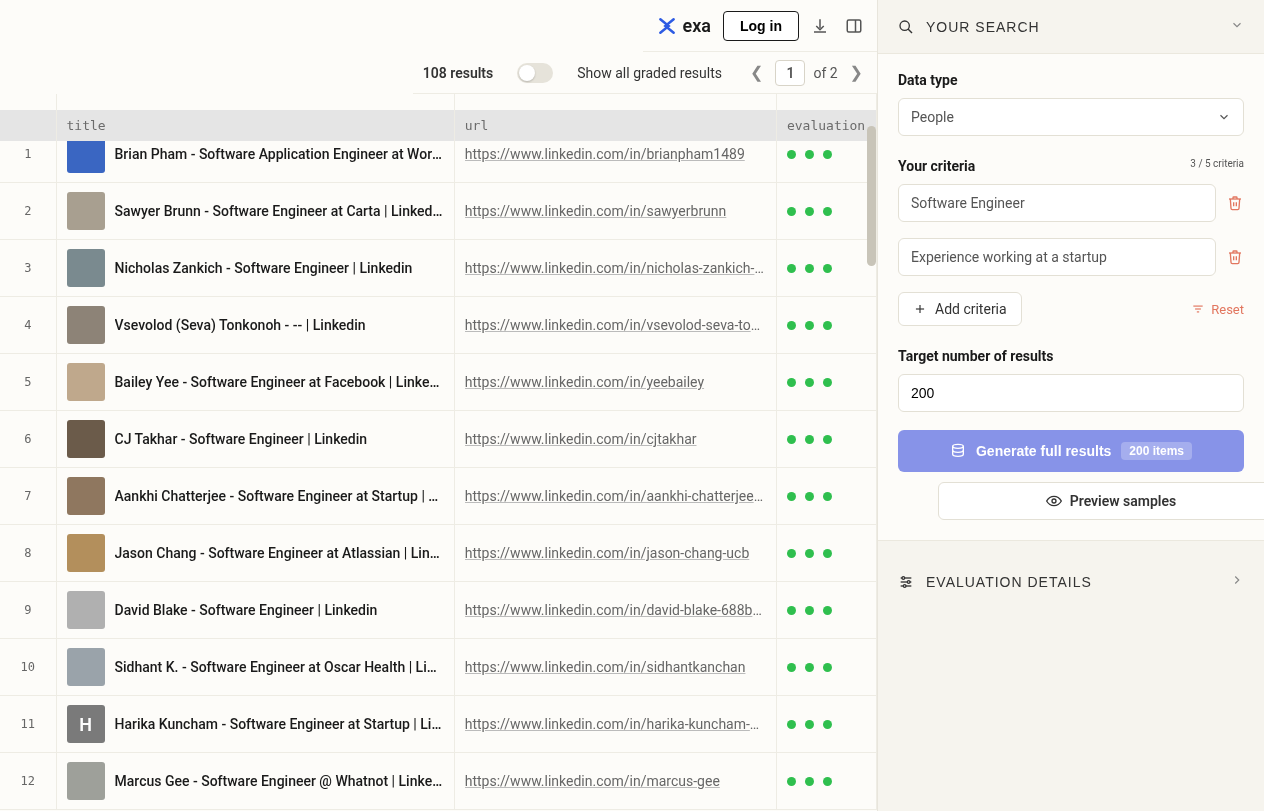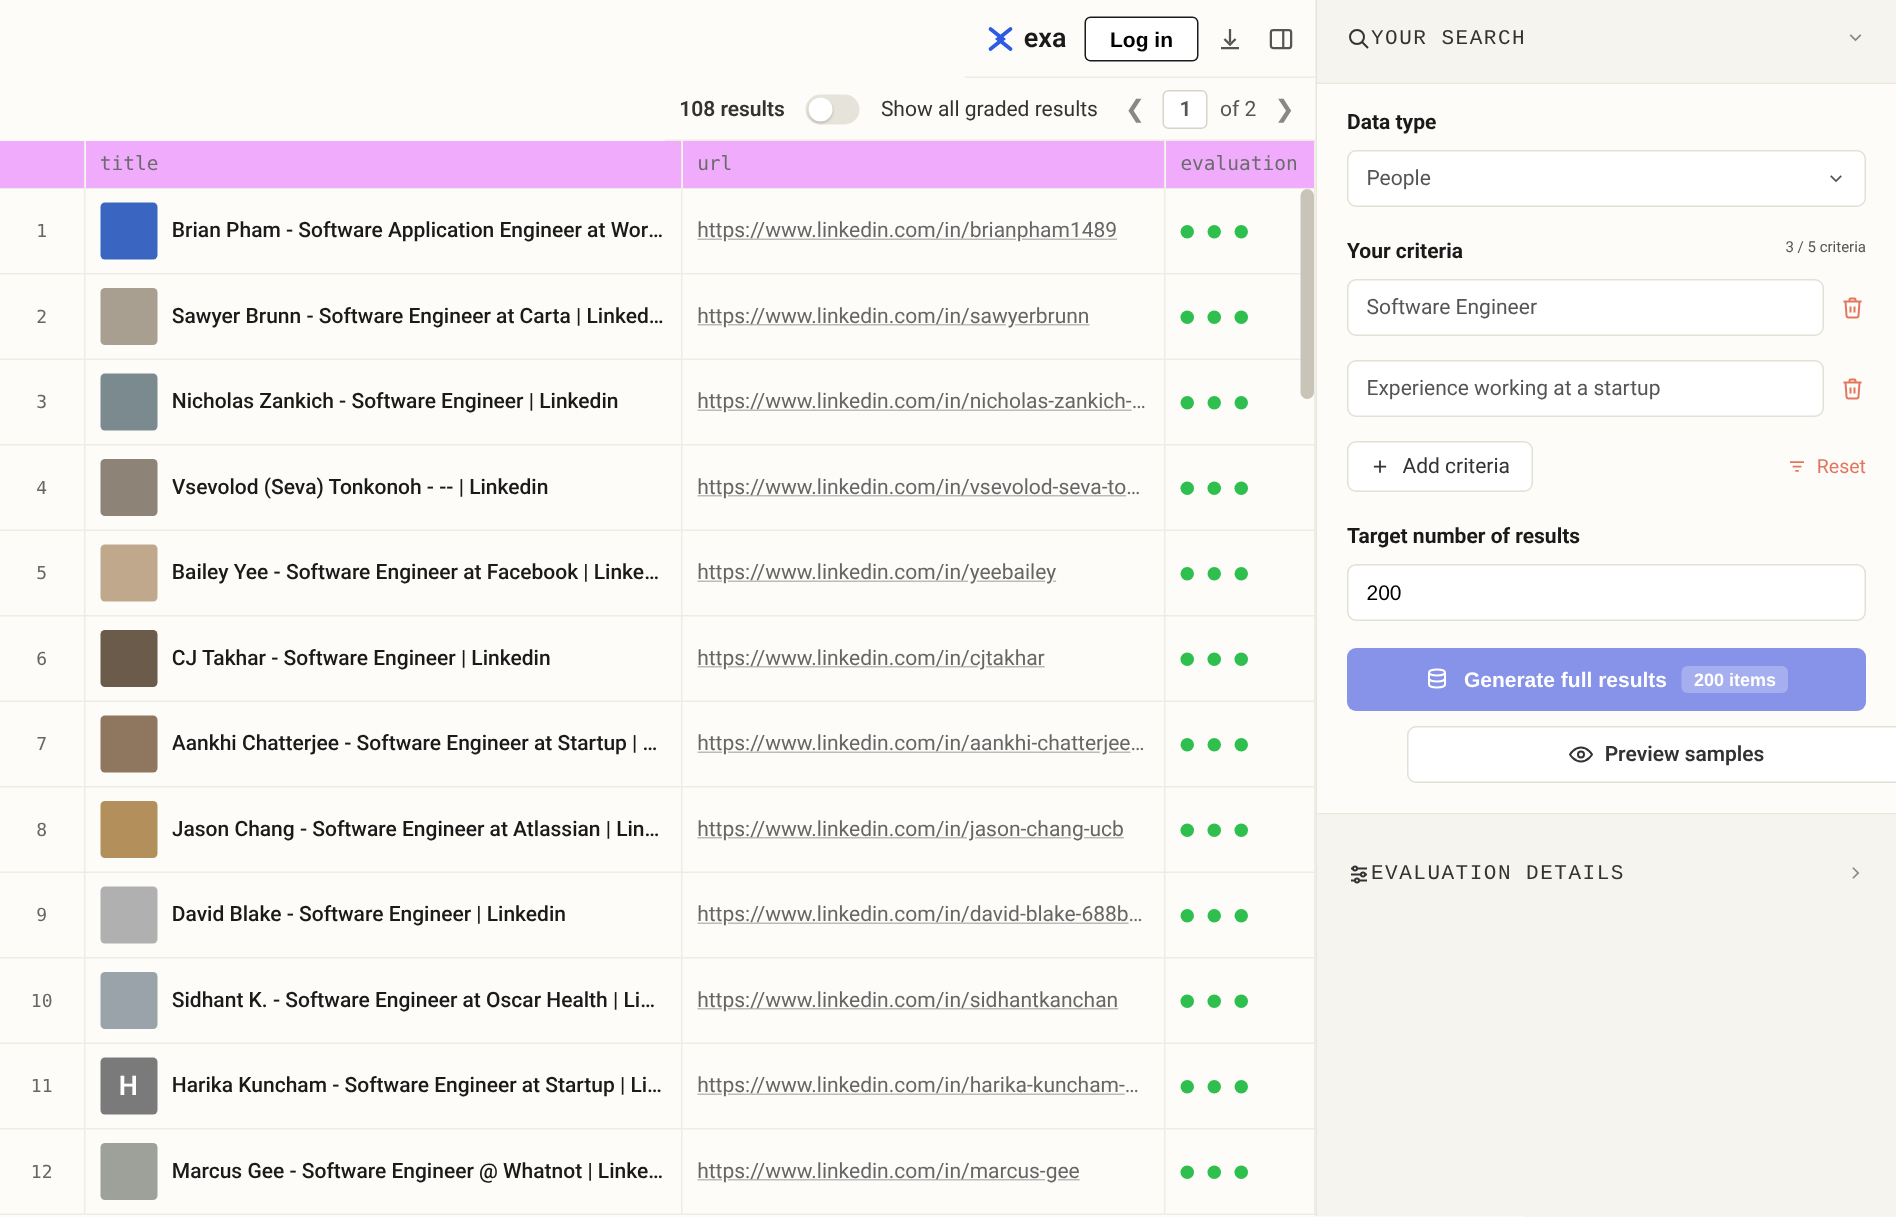--- a/index.html
+++ b/index.html
@@ -82,21 +82,21 @@
     color: #4a4a4a;
   }
   .icon-btn { cursor: pointer; display:flex; align-items:center; }
 
   
   .subbar {
     height: 42px;
     display: flex;
     align-items: center;
     padding: 0 10px;
-    gap: 14px;
+    gap: 24px;
     border-bottom: 1px solid #eeece4;
   }
   .results-count {
     font-weight: 600;
     font-size: 14px;
     color: #333;
   }
   .toggle {
     width: 36px; height: 20px; border-radius: 10px;
     background: #e6e3da;
@@ -132,22 +132,22 @@
     flex: 1;
     overflow: auto;
     position: relative;
   }
   table {
     border-collapse: collapse;
     width: 100%;
     table-layout: fixed;
   }
   thead th {
-    position: sticky; top: 0;
-    background: #f0abfc;
+    position: sticky; top: 16px;
+    background: #e5e5e5;
     font-family: "SFMono-Regular", Consolas, monospace;
     font-size: 13px;
     font-weight: 400;
     color: #6b6b6b;
     text-align: left;
     padding: 8px 10px;
     border-bottom: 1px solid #eeece4;
     border-right: 1px solid #eeece4;
   }
   .col-idx   { width: 56px; }
@@ -231,24 +231,24 @@
 
   
   .sidebar {
     width: 386px;
     background: #f6f4ee;
     display: flex;
     flex-direction: column;
   }
   .panel-header {
     display: flex;
-    align-items: flex-start;
-    gap: 0;
+    align-items: center;
+    gap: 12px;
     padding: 18px 20px;
-    font-family: Liberation Mono, monospace;
+    font-family: Liberation Sans, sans-serif;
     font-size: 14px;
     letter-spacing: 1px;
     color: #333;
     cursor: pointer;
   }
   .panel-header .chev { margin-left: auto; color: #888; }
   .panel-body {
     background: #fdfcf9;
     margin: 0 0 14px 0;
     border-top: 1px solid #ebe8de;

